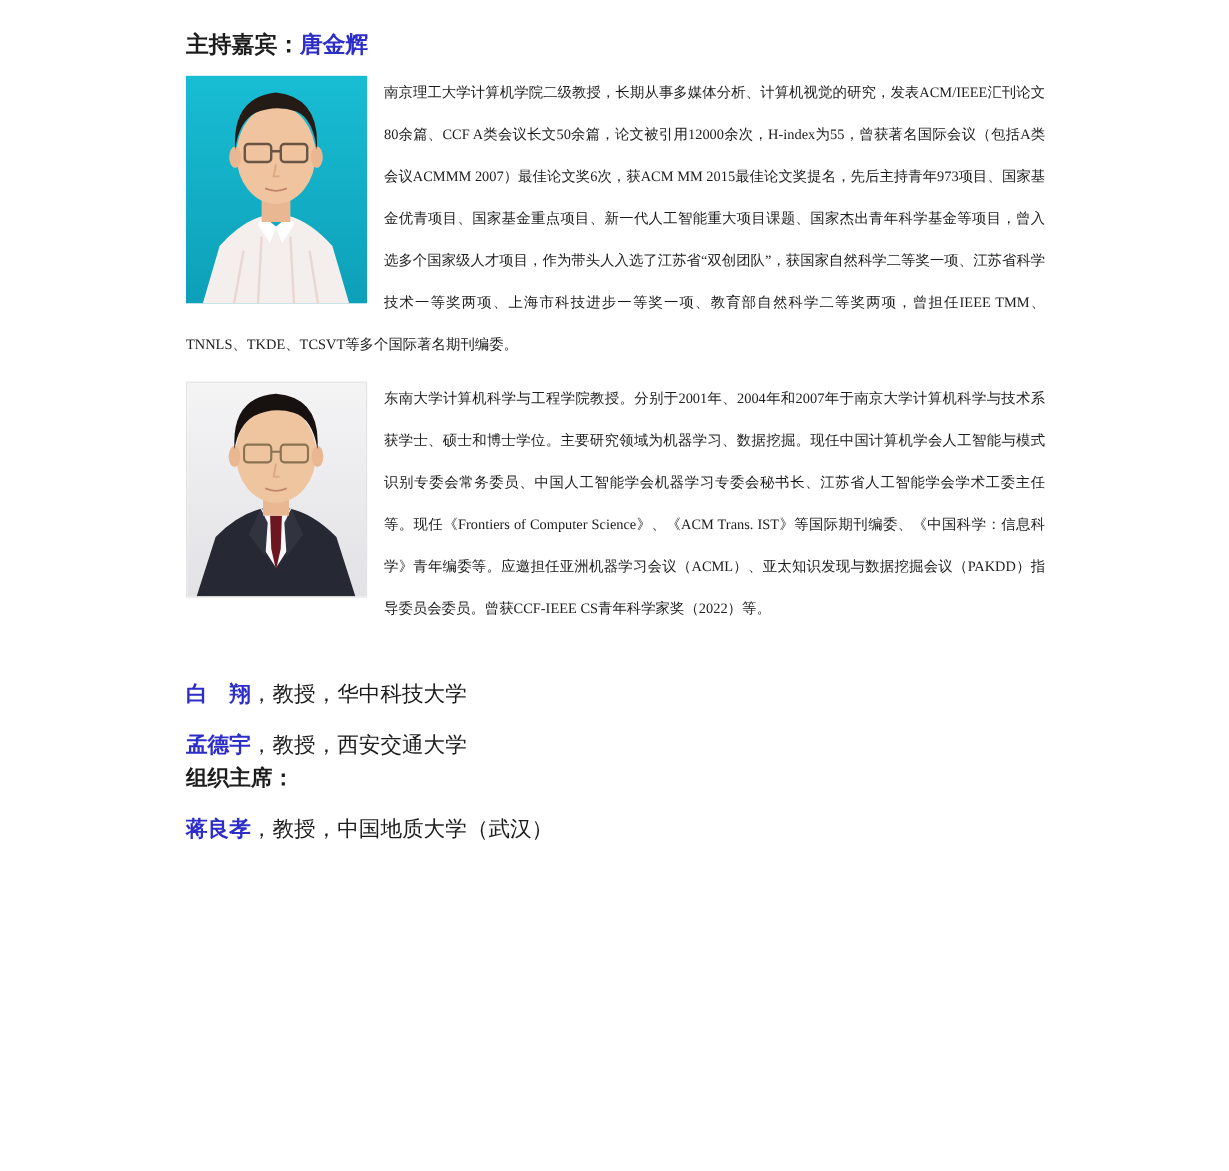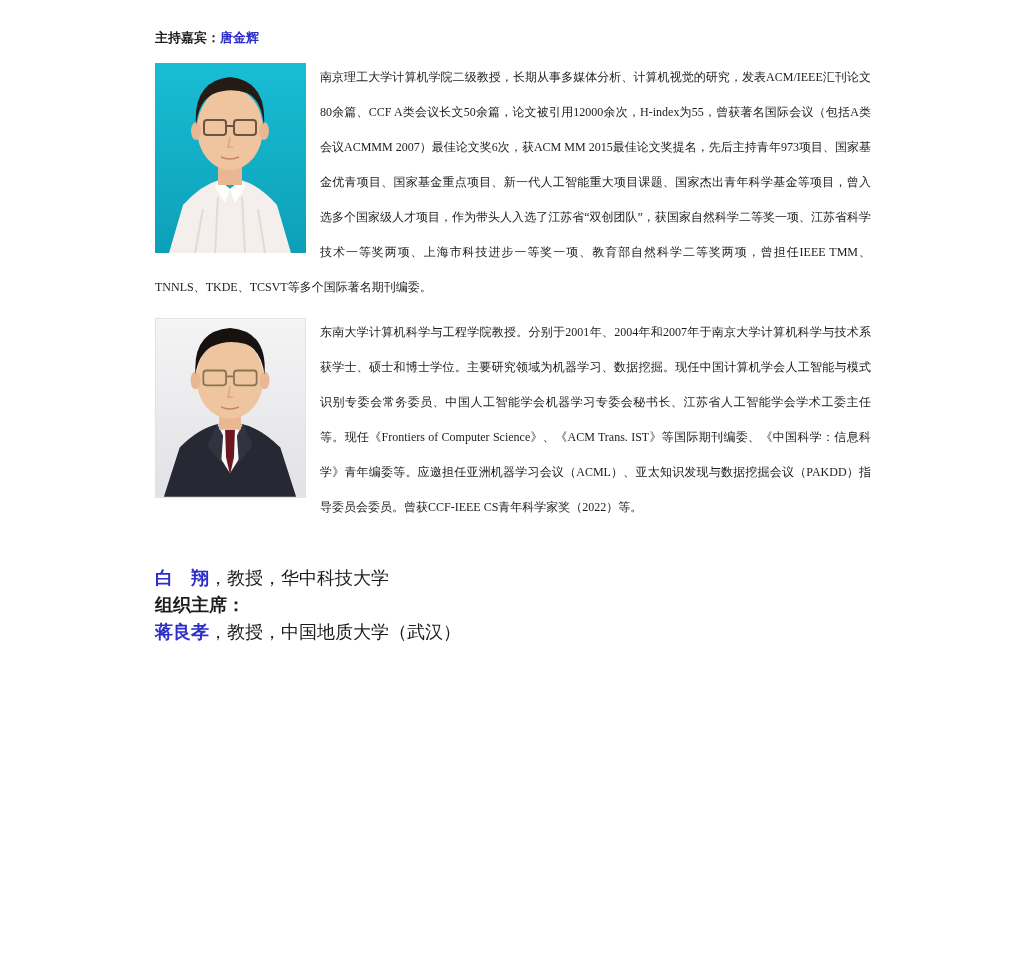--- a/index.html
+++ b/index.html
@@ -15,21 +15,21 @@
     font-family: "Liberation Serif", "DejaVu Serif", serif;
     color: var(--text-black);
   }
   .doc {
     position: absolute;
     left: 155px; top: 0;
     width: 716px;
     padding-top: 26px;
   }
   .sec-header {
-    font-size: 13px;
+    font-size: 19px;
     font-weight: bold;
     line-height: 24px;
     white-space: nowrap;
   }
   .sec-header .host-name {
     color: var(--link-blue);
     cursor: pointer;
   }
   .bio-block {
     margin-top: 10px;
@@ -48,21 +48,21 @@
   .sec-2 { margin-top: 28px; }
   .photo-2-wrap { margin-bottom: 12px; }
   .chairs {
     margin-top: 40px;
     font-size: 18px;
     line-height: 27px;
   }
   .chair-heading {
     font-weight: bold;
   }
-  .chair-row { white-space: nowrap; }
+  .chair-row { white-space: nowrap; margin-top: 16px; }
   .chair-name {
     color: var(--link-blue);
     font-weight: bold;
     cursor: pointer;
   }
   .chair-rest { color: var(--text-black); }
 </style>
 </head>
 <body>
 
@@ -153,20 +153,23 @@
     </span>
     <span>东南大学计算机科学与工程学院教授。分别于2001年、2004年和2007年于南京大学计算机科学与技术系获学士、硕士和博士学位。主要研究领域为机器学习、数据挖掘。现任中国计算机学会人工智能与模式识别专委会常务委员、中国人工智能学会机器学习专委会秘书长、江苏省人工智能学会学术工委主任等。现任《Frontiers of Computer Science》、《ACM Trans. IST》等国际期刊编委、《中国科学：信息科学》青年编委等。应邀担任亚洲机器学习会议（ACML）、亚太知识发现与数据挖掘会议（PAKDD）指导委员会委员。曾获CCF-IEEE CS青年科学家奖（2022）等。</span>
   </div>
 
   <div class="chairs">
 
 
     <div class="chair-row">
       <span class="chair-name">白　翔</span><span class="chair-rest">，教授，华中科技大学</span>
     </div>
+    <div class="chair-row">
+      <span class="chair-name">孟德宇</span><span class="chair-rest">，教授，西安交通大学</span>
+    </div>
 
     <div class="chair-heading">组织主席：</div>
 
     <div class="chair-row">
       <span class="chair-name">蒋良孝</span><span class="chair-rest">，教授，中国地质大学（武汉）</span>
     </div>
 
   </div>
 </div>
 

